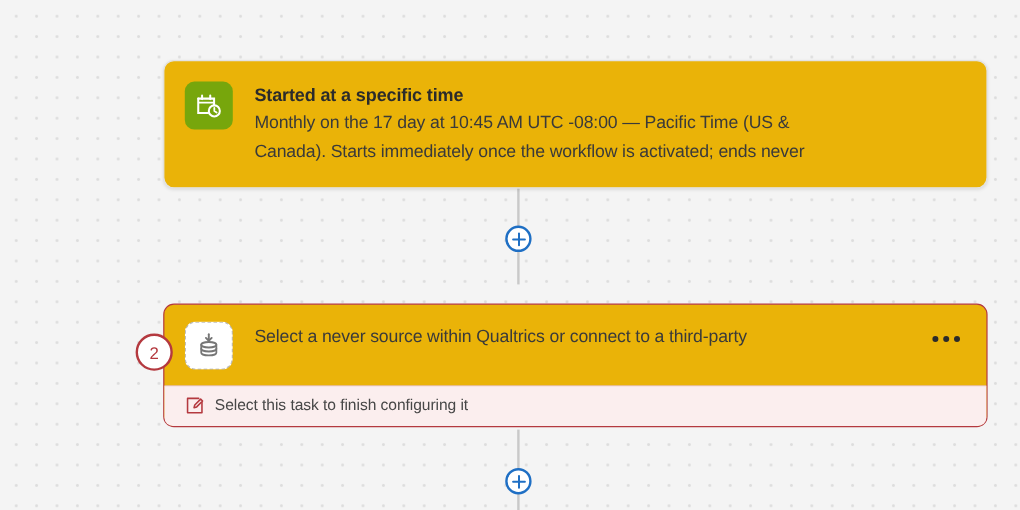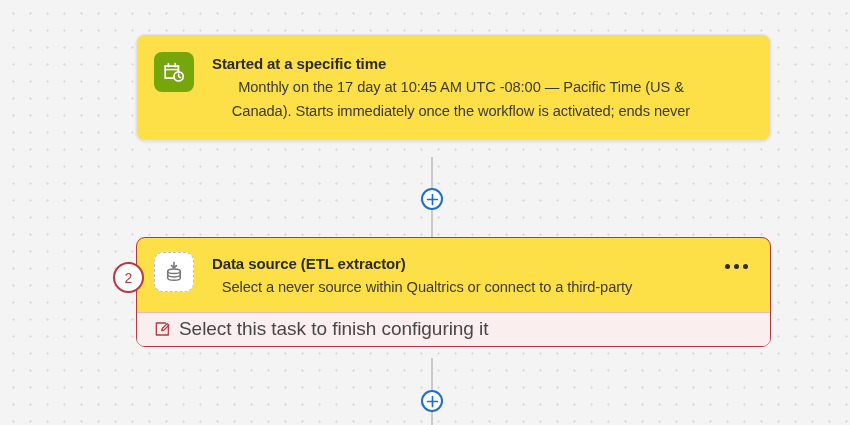--- a/index.html
+++ b/index.html
@@ -53,25 +53,26 @@
     z-index: 5;
   }
   .plus-btn svg { display: block; }
   .plus-top    { top: 188px; }
   .plus-bottom { top: 390px; }
 
   
   .card {
     position: absolute;
     left: 136px;
-    width: 635px;
-    background: #fde047;
+    width: 687px;
+    background: #eab308;
     border-radius: 9px;
     box-sizing: border-box;
     z-index: 3;
+    margin-top: 16px;
   }
   .card-trigger {
     top: 34px;
     border: 1px solid #e3e3e3;
     box-shadow: 0 1px 3px rgba(0,0,0,0.10);
   }
   .card-task {
     top: 237px;
     border: 1.5px solid #b4393f;
     overflow: visible;
@@ -113,21 +114,20 @@
     line-height: 21px;
     margin: 0 0 1px 0;
     letter-spacing: -0.1px;
   }
   .card-desc {
     font-size: 14.7px;
     color: #3a3a3a;
     line-height: 24px;
     margin: 0;
     letter-spacing: -0.1px;
-    text-align: center;
   }
   .card-trigger .text-col { max-width: 498px; }
   .card-task   .text-col { max-width: 430px; }
 
   
   .kebab {
     position: absolute;
     top: 26px;
     right: 22px;
     display: flex;
@@ -166,21 +166,21 @@
     background: #fbeeee;
     border-top: 1px solid #e3b9bb;
     border-radius: 0 0 7px 7px;
     padding: 7px 17px 8px 17px;
     display: flex;
     align-items: center;
     gap: 9px;
     box-sizing: border-box;
   }
   .footer-text {
-    font-size: 19px;
+    font-size: 13px;
     color: #474747;
     line-height: 18px;
     letter-spacing: -0.05px;
   }
   .edit-icon { flex: 0 0 16px; display: block; line-height: 0; }
 </style>
 </head>
 <body>
 
 <div id="canvas">
@@ -228,21 +228,20 @@
       <div class="icon-tile icon-tile-dashed">
         <svg width="22" height="22" viewBox="0 0 22 22" fill="none">
           <path d="M11 1.6 v5.0" stroke="#767676" stroke-width="1.6" stroke-linecap="round"></path>
           <path d="M8.6 4.6 L11 7.0 L13.4 4.6" stroke="#767676" stroke-width="1.6" stroke-linecap="round" stroke-linejoin="round"></path>
           <ellipse cx="11" cy="10.3" rx="6.3" ry="2.3" stroke="#767676" stroke-width="1.5"></ellipse>
           <path d="M4.7 10.3 v3.3 c0 1.27 2.82 2.3 6.3 2.3 s6.3 -1.03 6.3 -2.3 v-3.3" stroke="#767676" stroke-width="1.5" stroke-linecap="round"></path>
           <path d="M4.7 13.6 v3.3 c0 1.27 2.82 2.3 6.3 2.3 s6.3 -1.03 6.3 -2.3 v-3.3" stroke="#767676" stroke-width="1.5" stroke-linecap="round"></path>
         </svg>
       </div>
       <div class="text-col">
-        <div class="card-title">Data source (ETL extractor)</div>
         <div class="card-desc">Select a never source within Qualtrics or connect to a third-party</div>
       </div>
 
       <div class="kebab">
         <span></span>
         <span></span>
         <span></span>
       </div>
     </div>
 

